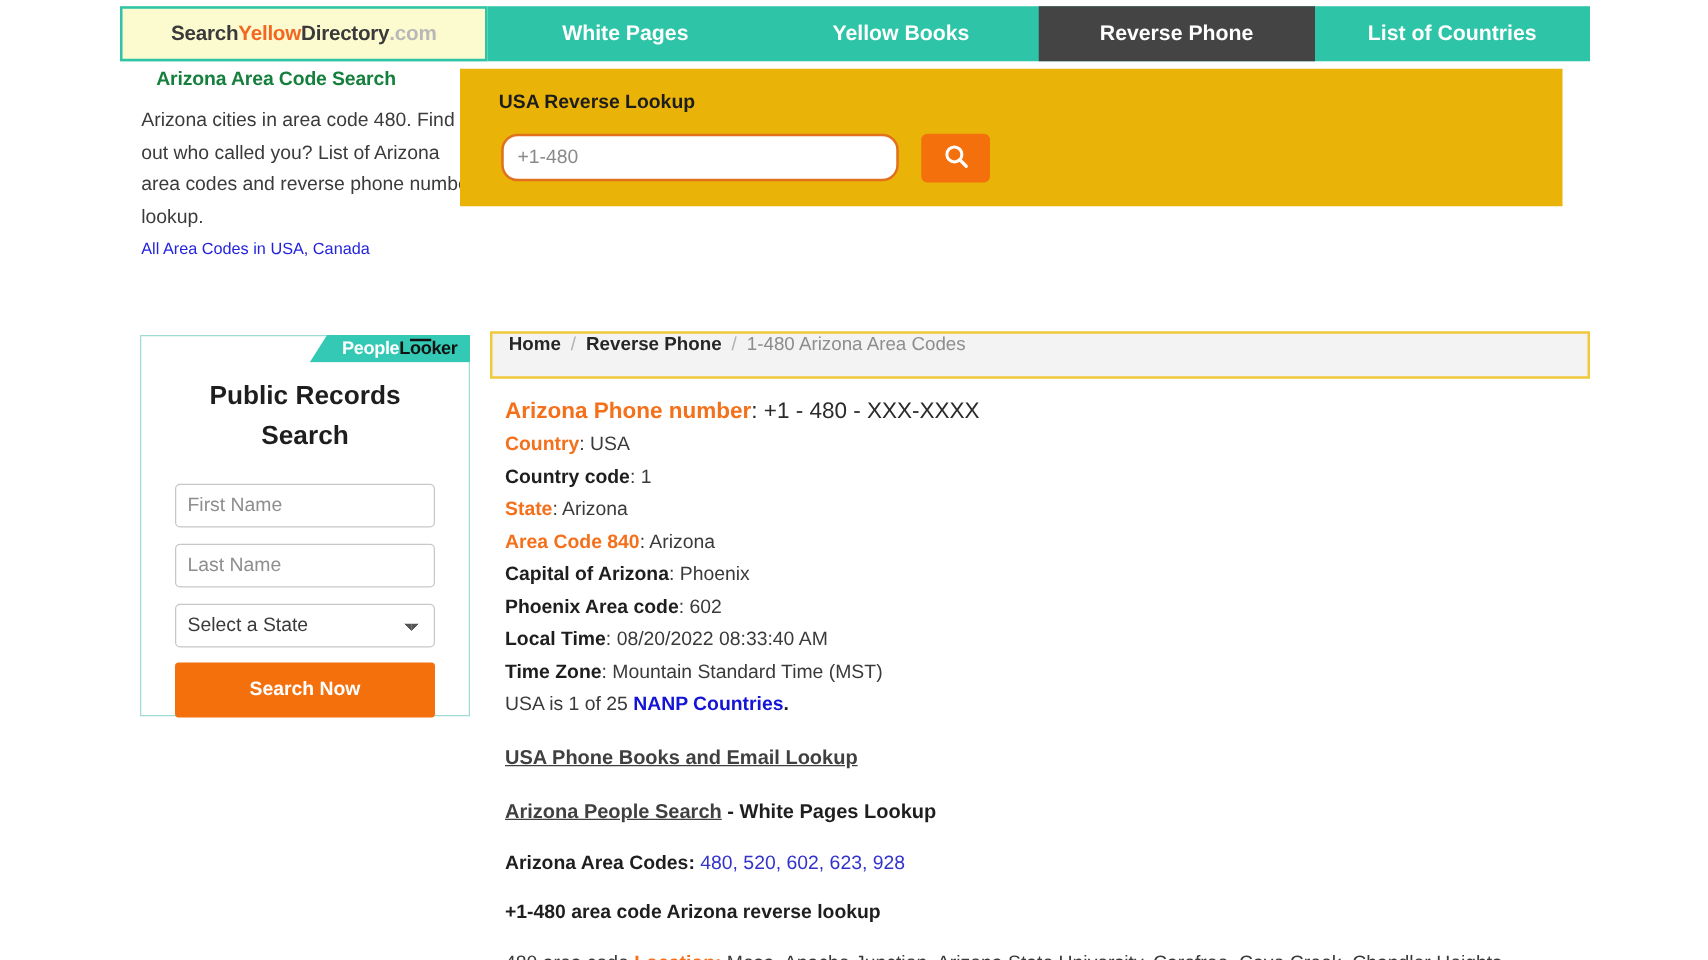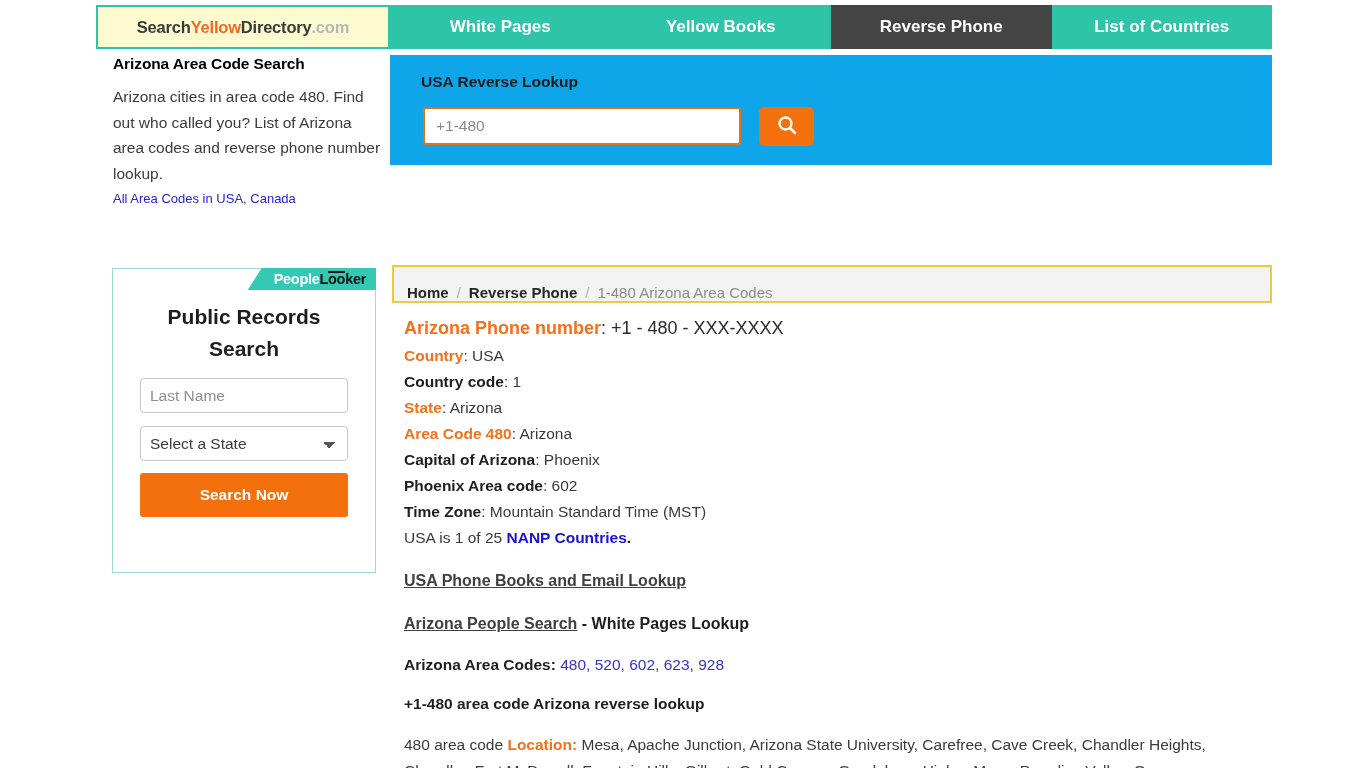--- a/index.html
+++ b/index.html
@@ -62,66 +62,66 @@
   .navitem.active { background: #444444; }
 
   
   .intro {
     position: absolute;
     left: 113px;
     top: 55px;
     width: 270px;
   }
   .intro h2 {
-    margin: 0 0 11px 0;
-    font-size: 15.5px;
-    font-weight: bold;
-    color: #000000;
+    margin: 0 0 11px 12px;
+    font-size: 15.5px;
+    font-weight: bold;
+    color: #15803d;
     letter-spacing: -0.1px;
   }
   .intro p {
     margin: 0;
     font-size: 15.5px;
     line-height: 25.5px;
     color: #3b3b3b;
   }
   .intro a {
     color: #2323dd;
     text-decoration: none;
     font-size: 13px;
     line-height: 25.5px;
   }
 
   
   .searchpanel {
     position: absolute;
-    left: 390px;
+    left: 368px;
     top: 55px;
     width: 882px;
     height: 110px;
-    background: #0ea5e9;
+    background: #eab308;
     box-sizing: border-box;
   }
   .searchpanel .sp-title {
     position: absolute;
     left: 31px;
     top: 18px;
     font-size: 15.5px;
     font-weight: bold;
     color: #1d1d1d;
   }
   .search-input {
     position: absolute;
     left: 33px;
     top: 52px;
     width: 318px;
     height: 38px;
     box-sizing: border-box;
     border: 2px solid #e0701c;
-    border-radius: 3px;
+    border-radius: 13px;
     background: #ffffff;
     font-size: 15.5px;
     font-family: "Liberation Sans", sans-serif;
     color: #333333;
     padding: 0 11px;
     outline: none;
   }
   .search-input::placeholder { color: #8a8a8a; opacity: 1; }
   .search-btn {
     position: absolute;
@@ -225,21 +225,21 @@
   .breadcrumb {
     position: absolute;
     left: 392px;
     top: 265px;
     width: 880px;
     height: 38px;
     box-sizing: border-box;
     background: #f3f3f3;
     border: 2px solid #f0c93c;
     display: flex;
-    align-items: flex-end;
+    align-items: flex-start;
     padding-left: 13px;
     font-size: 15px;
   }
   .bc-link {
     color: #262626;
     font-weight: bold;
     text-decoration: none;
     cursor: pointer;
   }
   .bc-sep { color: #b0b0b0; margin: 0 8px; }
@@ -327,20 +327,21 @@
       </span>
     </button>
   </div>
 
   <div class="widget">
     <div class="pl-logo">
       <span class="pl-people">People</span>
         <span class="pl-looker"><span>L</span><span class="macron">oo</span><span>ker</span></span>
     </div>
     <h3>Public Records Search</h3>
+    <input id="field-first" class="w-field" type="text" placeholder="First Name" style="">
     <input class="w-field" type="text" placeholder="Last Name" style="">
     <select class="w-field">
       <option>Select a State</option>
     </select>
     <button class="w-btn">Search Now</button>
   </div>
 
   <div class="breadcrumb">
     <a class="bc-link" href="#">Home</a>
     <span class="bc-sep">/</span>
@@ -357,27 +358,30 @@
     <div class="line">
       <span class="lbl-orange">Country</span><span class="val">: USA</span>
     </div>
     <div class="line">
       <span class="lbl-dark">Country code</span><span class="val">: 1</span>
     </div>
     <div class="line">
       <span class="lbl-orange">State</span><span class="val">: Arizona</span>
     </div>
     <div class="line">
-      <span class="lbl-orange">Area Code 480</span><span class="val">: Arizona</span>
+      <span class="lbl-orange">Area Code 840</span><span class="val">: Arizona</span>
     </div>
     <div class="line">
       <span class="lbl-dark">Capital of Arizona</span><span class="val">: Phoenix</span>
     </div>
     <div class="line">
       <span class="lbl-dark">Phoenix Area code</span><span class="val">: 602</span>
+    </div>
+    <div class="line">
+      <span class="lbl-dark">Local Time</span><span class="val">: 08/20/2022 08:33:40 AM</span>
     </div>
     <div class="line">
       <span class="lbl-dark">Time Zone</span><span class="val">: Mountain Standard Time (MST)</span>
     </div>
     <div class="line">
       <span class="val">USA is 1 of 25 </span><a class="nanp-link" href="#">NANP Countries</a><span class="lbl-dark">.</span>
     </div>
 
     <a class="blocklink" href="#">USA Phone Books and Email Lookup</a>
 

